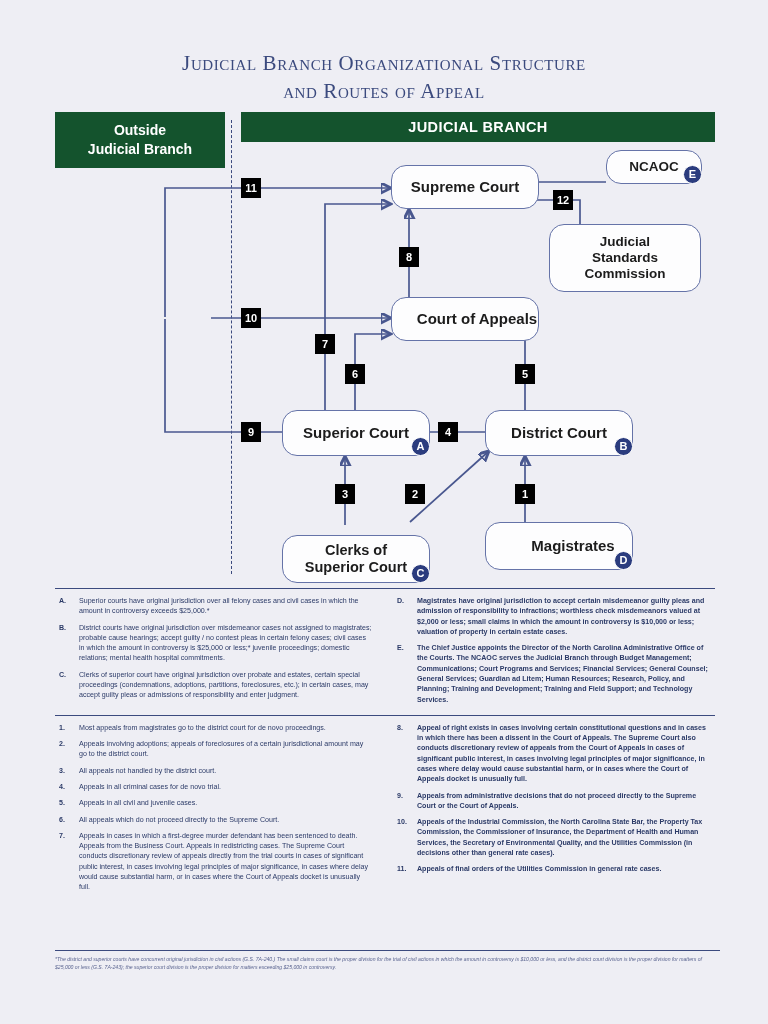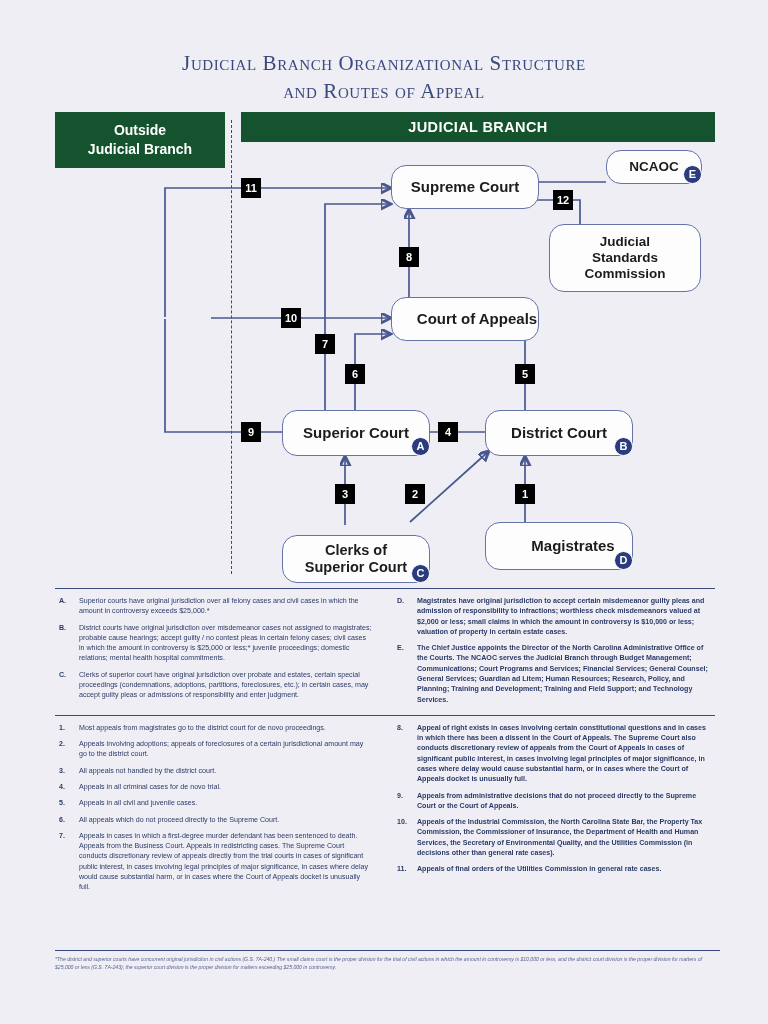--- a/index.html
+++ b/index.html
@@ -187,21 +187,21 @@
       <span class="cbadge">C</span>
     </div>
 
     <div class="node big" style="left:430px; top:410px; width:148px; height:48px;padding-left:28px;">
       <span>Magistrates</span>
       <span class="cbadge">D</span>
     </div>
 
 
     <div class="nbadge" style="left:186px; top:66px;">11</div>
-    <div class="nbadge" style="left:186px; top:196px;margin-left:40px;">10</div>
+    <div class="nbadge" style="left:186px; top:196px;">10</div>
     <div class="nbadge" style="left:186px; top:310px;">9</div>
     <div class="nbadge" style="left:260px; top:222px;">7</div>
     <div class="nbadge" style="left:290px; top:252px;">6</div>
     <div class="nbadge" style="left:344px; top:135px;">8</div>
     <div class="nbadge" style="left:460px; top:252px;">5</div>
     <div class="nbadge" style="left:383px; top:310px;">4</div>
     <div class="nbadge" style="left:280px; top:372px;">3</div>
     <div class="nbadge" style="left:350px; top:372px;">2</div>
     <div class="nbadge" style="left:460px; top:372px;">1</div>
     <div class="nbadge" style="left:498px; top:78px;">12</div>

